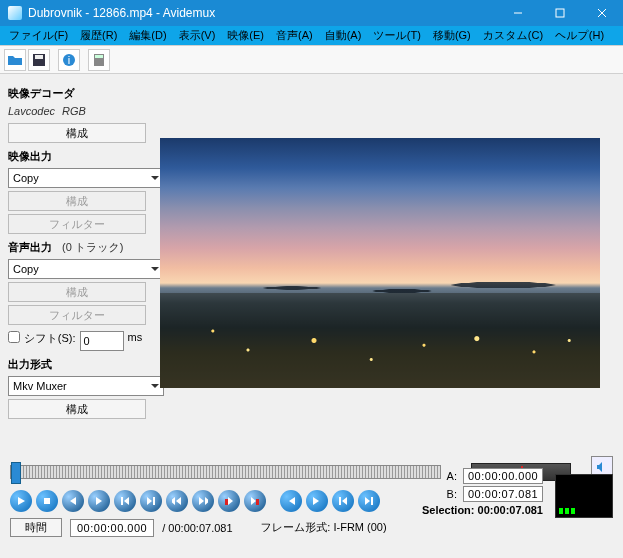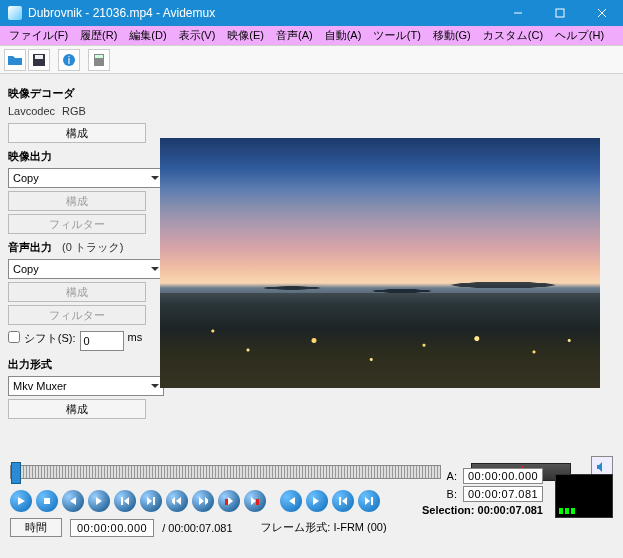--- a/index.html
+++ b/index.html
@@ -5,33 +5,33 @@
 * { box-sizing: border-box; margin: 0; padding: 0; font-family: "Meiryo UI", "MS PGothic", sans-serif; font-size: 11px; }
 body { background: #f0f0f0; width: 623px; height: 558px; overflow: hidden; }
 
 .titlebar { background: #1a8ad4; color: #fff; height: 26px; display: flex; align-items: center; padding-left: 8px; }
 .titlebar .appicon { width: 14px; height: 14px; margin-right: 6px; background: linear-gradient(135deg,#fff,#6cf); border-radius: 2px; }
 .titlebar .caption { flex: 1; font-size: 12px; }
 .titlebar .winbtn { width: 42px; height: 26px; display: flex; align-items: center; justify-content: center; color: #fff; }
 .titlebar .winbtn.close { background: transparent; }
 .titlebar .winbtn svg { stroke: #fff; stroke-width: 1; fill: none; }
 
-.menubar { background: #f0abfc; height: 20px; display: flex; align-items: center; border-bottom: 1px solid #d0d0d0; padding: 0 4px; gap: 2px; }
+.menubar { background: #0ea5e9; height: 20px; display: flex; align-items: center; border-bottom: 1px solid #d0d0d0; padding: 0 4px; gap: 2px; }
 .menubar span { padding: 2px 5px; }
 
 .toolbar { background: #f8f8f8; height: 28px; display: flex; align-items: center; padding: 2px 4px; gap: 2px; border-bottom: 1px solid #d0d0d0; }
 .tbtn { width: 22px; height: 22px; border: 1px solid #ccc; background: #fff; display: flex; align-items: center; justify-content: center; }
 .tbtn svg { width: 16px; height: 16px; }
 .tsep { width: 4px; }
 
 .main { display: flex; height: 370px; }
 .sidebar { width: 160px; padding: 6px 8px; }
 .section-title { font-weight: bold; margin: 6px 0 4px; }
 .info-row { color: #333; margin: 2px 0 6px; }
-.info-row span { display: inline-block; min-width: 54px; }
+.info-row span { display: inline-block; min-width: 54px; font-style: italic; }
 .btn { width: 138px; height: 20px; background: #f5f5f5; border: 1px solid #bbb; display: flex; align-items: center; justify-content: center; margin: 3px 0; }
 .btn.disabled { color: #999; background: #efefef; }
 .sel { width: 156px; height: 20px; background: #fff; border: 1px solid #888; display: flex; align-items: center; padding: 0 4px; margin: 3px 0; position: relative; }
 .sel::after { content: ""; position: absolute; right: 4px; top: 7px; border: 4px solid transparent; border-top-color: #333; }
 .shift-row { display: flex; gap: 4px; margin-top: 6px; }
 .shift-row input[type=checkbox] { width: 12px; height: 12px; }
 .spinner { width: 44px; height: 20px; border: 1px solid #888; display: flex; align-items: center; padding: 0 3px; background: #fff; }
 .tracks { font-weight: normal; margin-left: 10px; color: #333; }
 
 .preview { flex: 1; padding: 10px 12px 0 0; }
@@ -79,21 +79,21 @@
 
 .status { display:flex; align-items:center; gap:8px; margin-top:2px; }
 .status .btn2 { width:52px; height:19px; border:1px solid #888; background:#f5f5f5; display:flex; align-items:center; justify-content:center; }
 .status .tc { border:1px solid #888; padding:2px 6px; background:#fff; letter-spacing:.5px; }
 </style>
 </head>
 <body>
 
 <div class="titlebar">
   <div class="appicon"></div>
-  <div class="caption">Dubrovnik - 21036.mp4 - Avidemux</div>
+  <div class="caption">Dubrovnik - 12866.mp4 - Avidemux</div>
   <div class="winbtn">
       <svg width="10" height="10">
         <line x1="1" y1="5" x2="9" y2="5"></line>
       </svg>
     </div>
   <div class="winbtn">
       <svg width="10" height="10">
         <rect x="1" y="1" width="8" height="8"></rect>
       </svg>
     </div>

